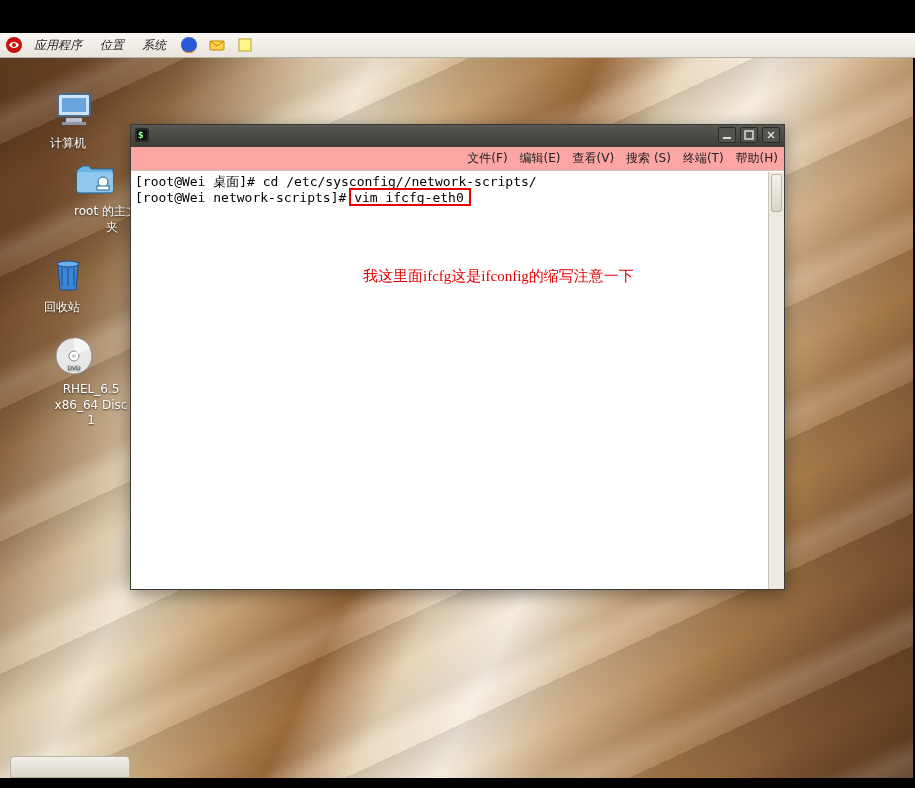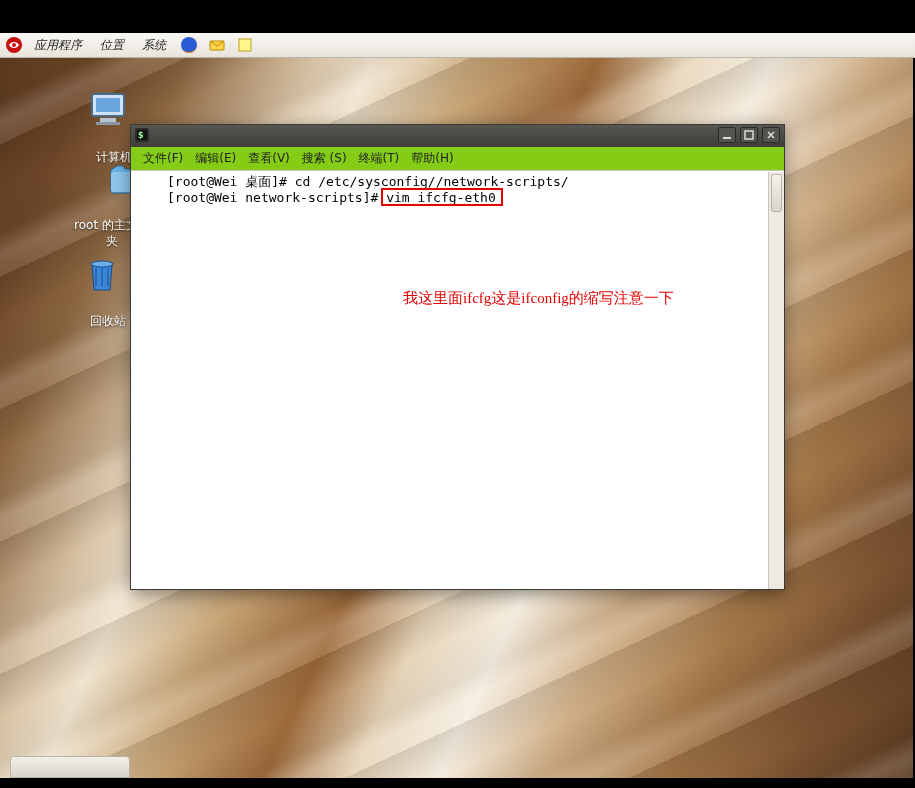--- a/index.html
+++ b/index.html
@@ -40,21 +40,21 @@
     rgba(255,255,255,0.15) 20px,
     rgba(0,0,0,0.05) 40px,
     rgba(255,255,255,0) 80px,
     rgba(0,0,0,0.1) 120px
   );
 }
 .dicon {
   position:absolute; width:82px; text-align:center;
   color:#fff; font-size:12px;
   text-shadow:0 1px 2px rgba(0,0,0,0.7);
-  display:flex; flex-direction:column; align-items:flex-end; gap:16px;
+  display:flex; flex-direction:column; align-items:flex-start; gap:2px;
 }
 .dicon .imgbox { width:48px; height:48px; display:flex; align-items:center; justify-content:center; }
 .dicon .lbl { line-height:1.3; }
 
 .termwin {
   position:absolute; left:130px; top:66px; width:655px;
   background:#e8e4dc;
   border:1px solid #3a3a3a;
   box-shadow:0 4px 16px rgba(0,0,0,0.4);
   z-index:10;
@@ -63,32 +63,31 @@
   height:22px;
   background:linear-gradient(#585651,#3f3d38);
   color:#fff; font-weight:bold; font-size:12px;
   display:flex; align-items:center; justify-content:center;
   position:relative;
 }
 .titlebar .tctrl { position:absolute; right:4px; top:2px; display:flex; gap:4px; }
 .titlebar .tbtn { width:18px; height:16px; background:#55534e; border:1px solid #2a2925; border-radius:2px; display:flex; align-items:center; justify-content:center; cursor:pointer; }
 .titlebar .ticon { position:absolute; left:4px; top:3px; width:16px; height:16px; }
 .menubar {
-  height:24px; background:#84cc16;
+  height:24px; background:#fca5a5;
   border-bottom:1px solid #c8c4b8;
   display:flex; align-items:center;
-  font-size:12px; color:#222; padding-left:6px;
+  font-size:12px; color:#222; padding-left:6px;justify-content:flex-end;
 }
 .menubar .mitem { padding:2px 6px; cursor:pointer; }
 .termbody {
   position:relative;
   background:#fff; height:418px;
   border-top:1px solid #fff;
   display:flex;
-  padding-left:32px;
 }
 .termtext {
   flex:1;
   font-family:"DejaVu Sans Mono","Courier New",monospace;
   font-size:13px; line-height:16px;
   color:#000; padding:2px 4px;
   white-space:pre;
   position:relative;
 }
 .redbox {
@@ -180,20 +179,32 @@
     <div class="imgbox">
       <svg width="44" height="44" viewBox="0 0 44 44">
           <path d="M12 12h20l-2 26H14z" fill="#3a86d8" stroke="#1a4a88"></path>
           <ellipse cx="22" cy="12" rx="11" ry="3" fill="#6ab0e8" stroke="#1a4a88"></ellipse>
           <path d="M16 16v18M22 16v18M28 16v18" stroke="#1a4a88"></path>
         </svg>
     </div>
     <div class="lbl">回收站</div>
   </div>
 
+  <div class="dicon" style="left:50px; top:274px;">
+    <div class="imgbox">
+      <svg width="44" height="44" viewBox="0 0 44 44">
+          <circle cx="22" cy="22" r="18" fill="#e8e8e8" stroke="#888"></circle>
+          <circle cx="22" cy="22" r="5" fill="#fff" stroke="#888"></circle>
+          <circle cx="22" cy="22" r="2" fill="#ccc"></circle>
+          <path d="M22 4a18 18 0 0 1 16 10l-12 6a6 6 0 0 0-4-4z" fill="#f5f5f5"></path>
+          <text x="22" y="36" font-size="6" fill="#555" text-anchor="middle">DVD</text>
+        </svg>
+    </div>
+    <div class="lbl">RHEL_6.5 x86_64 Disc 1</div>
+  </div>
 
   <div class="termwin">
     <div class="titlebar">
       <span class="ticon">
         <svg width="14" height="14" viewBox="0 0 14 14">
             <rect x="0" y="0" width="14" height="14" rx="2" fill="#2a2a2a"></rect>
             <rect x="2" y="2" width="10" height="10" fill="#111"></rect>
             <text x="3" y="10" font-size="8" fill="#9f9">$</text>
           </svg>
       </span>
@@ -220,20 +231,20 @@
       <span class="mitem">编辑(E)</span>
       <span class="mitem">查看(V)</span>
       <span class="mitem">搜索 (S)</span>
       <span class="mitem">终端(T)</span>
       <span class="mitem">帮助(H)</span>
     </div>
     <div class="termbody">
       <div class="termtext"><span>[root@Wei 桌面]# cd /etc/sysconfig//network-scripts/</span>
 <span>[root@Wei network-scripts]# </span><span>vim ifcfg-eth0 </span>
         <div class="redbox" style="left:218px; top:16px; width:122px; height:18px;"></div>
-        <div class="annot" style="left:240px; top:92px;margin-top:22px;">我这里面ifcfg这是ifconfig的缩写注意一下</div>
+        <div class="annot" style="left:232px; top:92px;">我这里面ifcfg这是ifconfig的缩写注意一下</div>
       </div>
       <div class="sbar"></div>
     </div>
   </div>
 
   <div class="bottompanel"></div>
 </div>
 
 </body></html>

